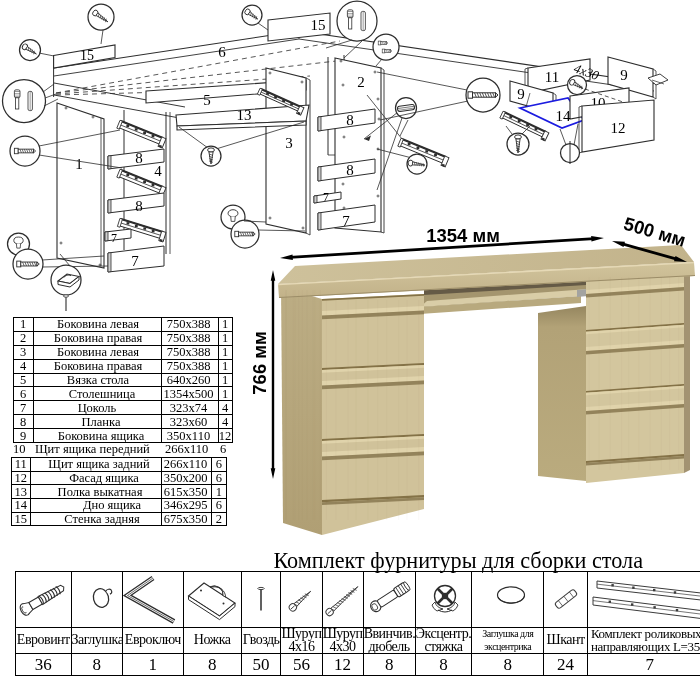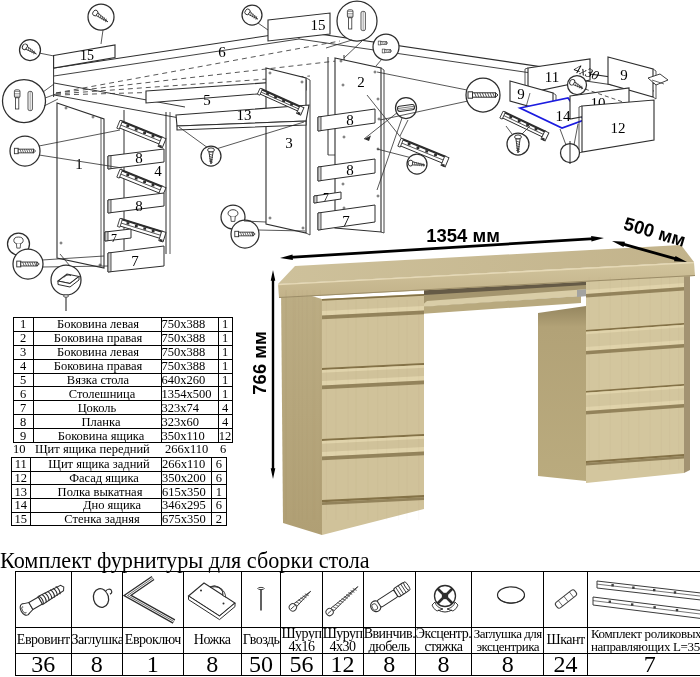--- a/index.html
+++ b/index.html
@@ -3,31 +3,31 @@
 <meta charset="utf-8">
 <style>
   html,body{margin:0;padding:0;}
   #page{position:relative;width:700px;height:677px;background:#fff;overflow:hidden;
         font-family:"Liberation Serif",serif;}
   #page *{box-sizing:border-box;}
   table.parts{border-collapse:collapse;table-layout:fixed;}
   table.parts td{border:1.5px solid #000;font-size:12.5px;line-height:12px;padding:0;
                  white-space:nowrap;overflow:hidden;color:#000;text-align:center;}
   table.parts td.num{text-align:center;}
-  table.parts td.sz{text-align:left;padding-right:2px;}
+  table.parts td.sz{text-align:center;padding-right:2px;}
   table.parts td.q{text-align:center;}
   #row10{position:absolute;left:11px;top:442px;width:219px;height:14px;font-size:12.5px;}
   #hw{position:absolute;left:2px;top:571px;}
   table.hw{border-collapse:collapse;table-layout:fixed;width:696.5px;margin-left:13px;}
   table.hw td{border:1.5px solid #000;padding:0;text-align:center;vertical-align:middle;color:#000;}
   table.hw tr.lbl td{font-size:14px;letter-spacing:-0.5px;line-height:12.3px;white-space:nowrap;overflow:hidden;}
   table.hw tr.ico td{vertical-align:middle;}
   table.hw td svg{display:block;margin:0 auto;}
-  table.hw tr.qty td{font-size:24px;line-height:19px;}
-  #title{position:absolute;left:0;top:548px;width:643px;text-align:left;font-size:22.2px;color:#000;}
+  table.hw tr.qty td{font-size:17px;line-height:19px;}
+  #title{position:absolute;left:0;top:548px;width:643px;text-align:right;font-size:22.2px;color:#000;}
   #art{position:absolute;left:0;top:0;}
 </style>
 </head>
 <body>
 <div id="page">
   <svg id="art" width="700" height="677" viewBox="0 0 700 677">
       <defs>
 <linearGradient id="wtop" x1="0" y1="0" x2="1" y2="0">
           <stop offset="0" stop-color="#cec19b"></stop>
           <stop offset="1" stop-color="#c2b38b"></stop>
@@ -832,21 +832,21 @@
       <tr class="lbl" style="height:25.3px">
         <td>Евровинт</td>
             <td>Заглушка</td>
             <td>Евроключ</td>
             <td>Ножка</td>
             <td>Гвоздь</td>
         <td>Шуруп<br>4х16</td>
             <td>Шуруп<br>4х30</td>
             <td>Ввинчив.<br>дюбель</td>
             <td>Эксцентр.<br>стяжка</td>
-        <td style="font-size:13px">Заглушка для<br>эксцентрика</td>
+        <td style="font-size:10px">Заглушка для<br>эксцентрика</td>
             <td>Шкант</td>
         <td style="text-align:left;padding-left:3px;font-size:13px;line-height:12.4px;letter-spacing:-0.35px;">Комплект роликовых<br>направляющих L=350мм</td>
       </tr>
       <tr class="qty" style="height:21.7px">
         <td>36</td>
             <td>8</td>
             <td>1</td>
             <td>8</td>
             <td>50</td>
             <td>56</td>

